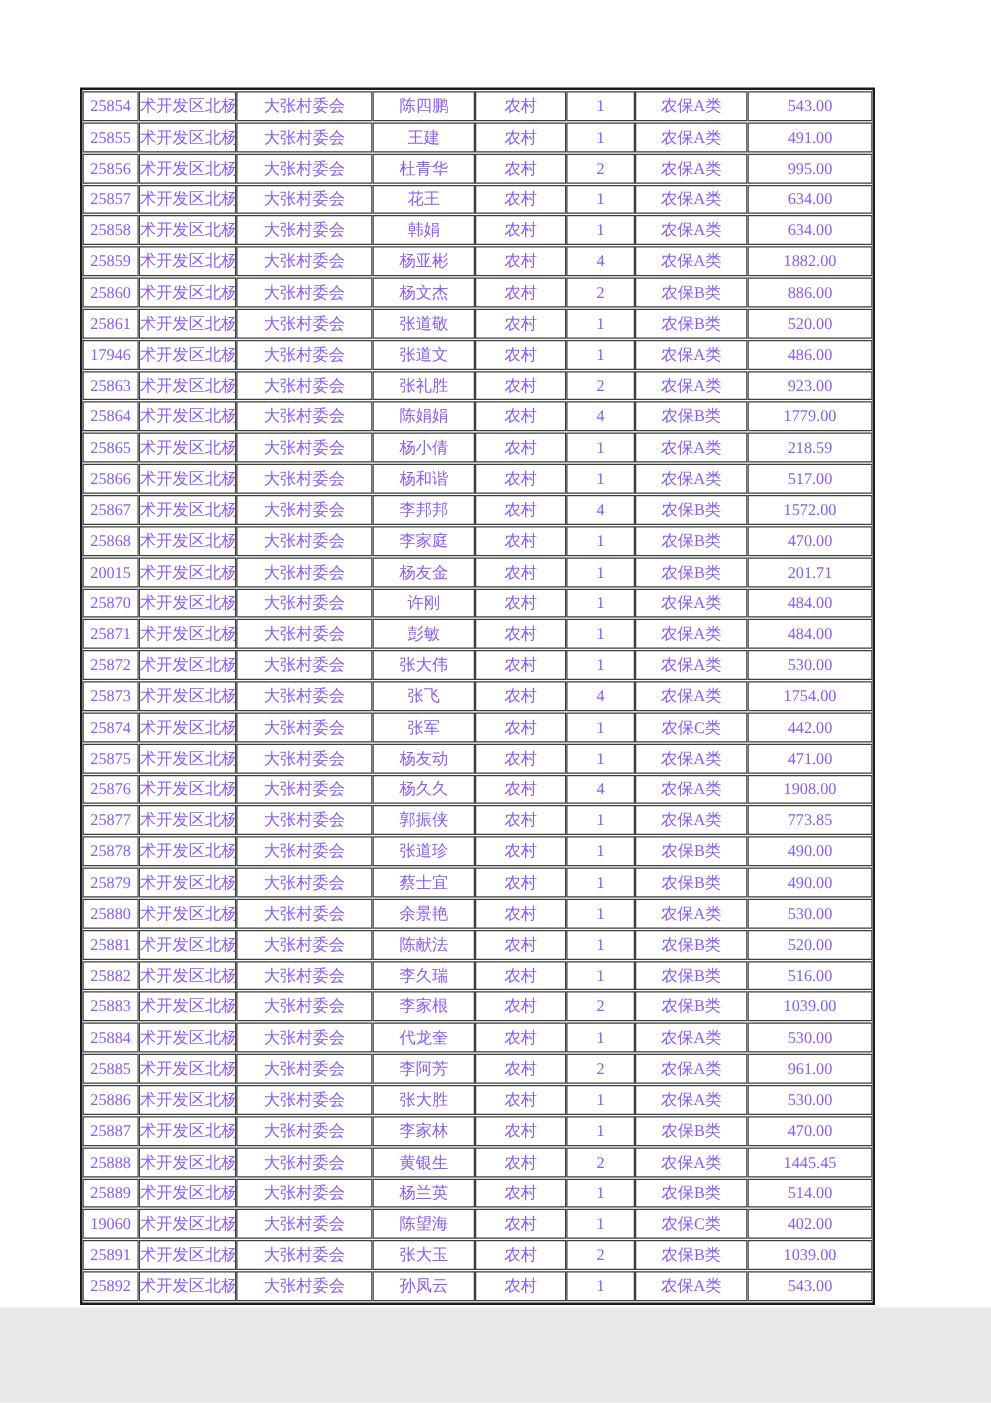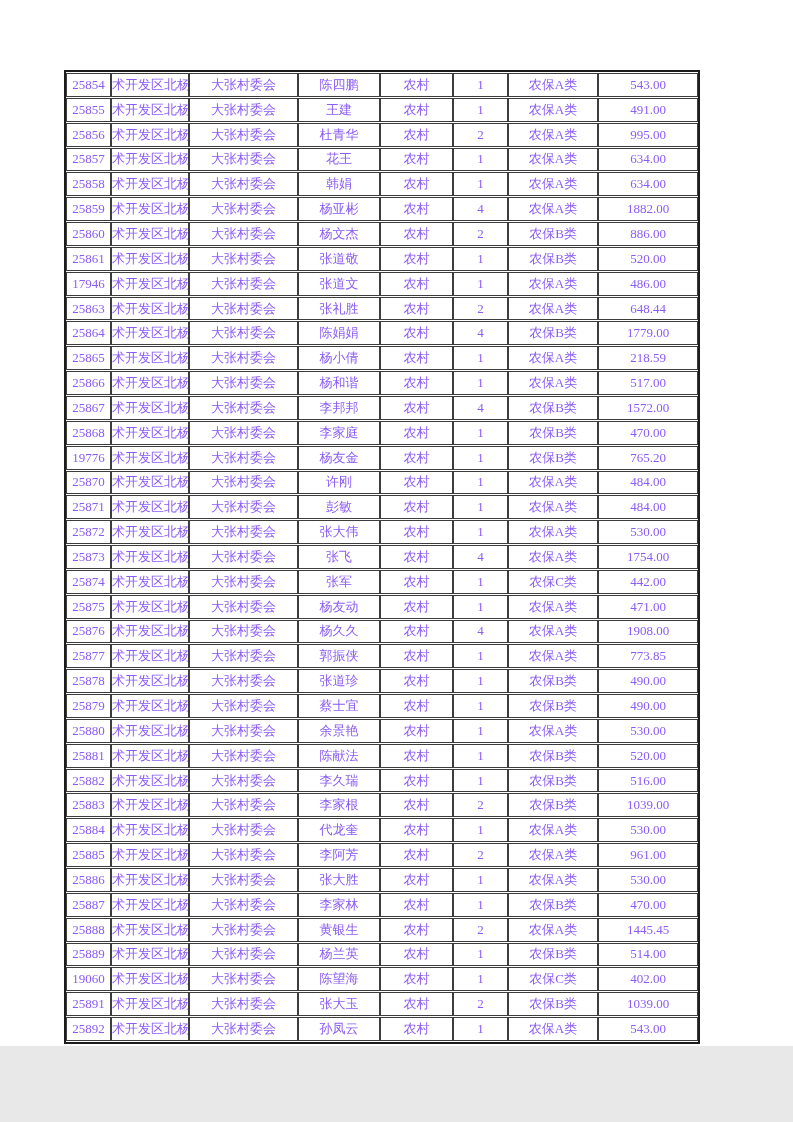--- a/index.html
+++ b/index.html
@@ -191,21 +191,21 @@
           <tr>
     <td class="cell-id">25863</td>
     <td class="cell-district">
               <div class="clip">术开发区北杨寨</div>
             </td>
     <td class="cell-committee">大张村委会</td>
     <td class="cell-name">张礼胜</td>
     <td class="cell-type">农村</td>
     <td class="cell-count">2</td>
     <td class="cell-category">农保A类</td>
-    <td class="cell-amount">648.44</td>
+    <td class="cell-amount">923.00</td>
   </tr>
           <tr>
     <td class="cell-id">25864</td>
     <td class="cell-district">
               <div class="clip">术开发区北杨寨</div>
             </td>
     <td class="cell-committee">大张村委会</td>
     <td class="cell-name">陈娟娟</td>
     <td class="cell-type">农村</td>
     <td class="cell-count">4</td>
@@ -254,30 +254,30 @@
               <div class="clip">术开发区北杨寨</div>
             </td>
     <td class="cell-committee">大张村委会</td>
     <td class="cell-name">李家庭</td>
     <td class="cell-type">农村</td>
     <td class="cell-count">1</td>
     <td class="cell-category">农保B类</td>
     <td class="cell-amount">470.00</td>
   </tr>
           <tr>
-    <td class="cell-id">19776</td>
+    <td class="cell-id">20015</td>
     <td class="cell-district">
               <div class="clip">术开发区北杨寨</div>
             </td>
     <td class="cell-committee">大张村委会</td>
     <td class="cell-name">杨友金</td>
     <td class="cell-type">农村</td>
     <td class="cell-count">1</td>
     <td class="cell-category">农保B类</td>
-    <td class="cell-amount">765.20</td>
+    <td class="cell-amount">201.71</td>
   </tr>
           <tr>
     <td class="cell-id">25870</td>
     <td class="cell-district">
               <div class="clip">术开发区北杨寨</div>
             </td>
     <td class="cell-committee">大张村委会</td>
     <td class="cell-name">许刚</td>
     <td class="cell-type">农村</td>
     <td class="cell-count">1</td>

